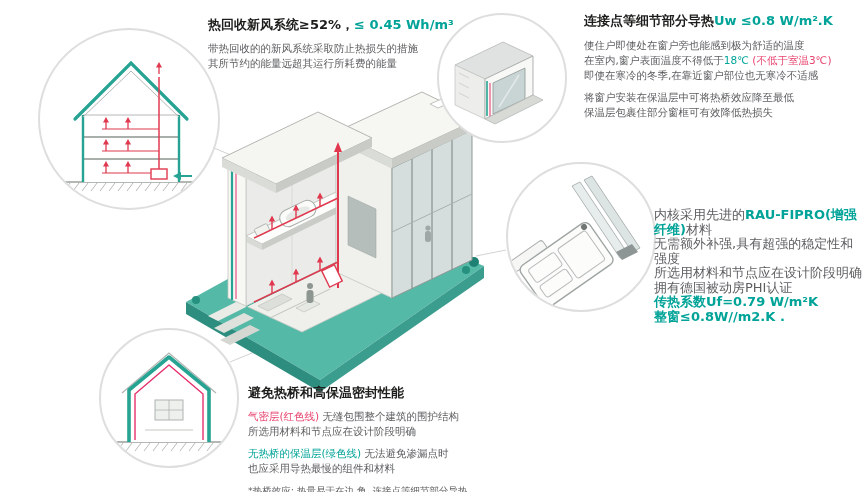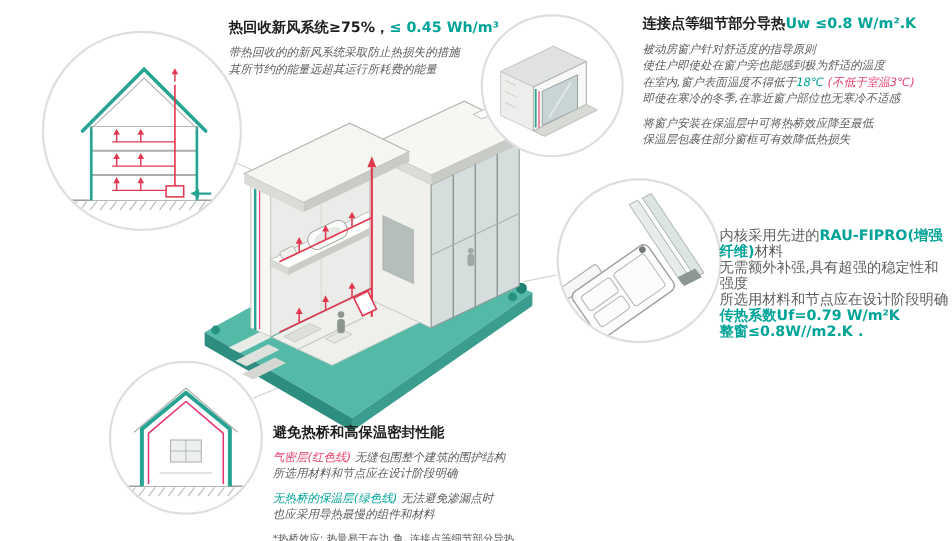--- a/index.html
+++ b/index.html
@@ -8,21 +8,21 @@
   .scene{position:absolute;left:0;top:0;z-index:1;}
   .callout{position:absolute;border:2px solid #dedede;border-radius:50%;background:#fff;
            box-sizing:border-box;z-index:2;overflow:hidden;}
   .c1{left:38px;top:28px;width:182px;height:182px;}
   .c2{left:437px;top:13px;width:130px;height:130px;}
   .c3{left:506px;top:162px;width:150px;height:150px;}
   .c4{left:99px;top:328px;width:140px;height:140px;}
   .tb{position:absolute;z-index:3;}
   .t-title{font-size:13px;font-weight:bold;color:var(--black,#1d1d1b);white-space:nowrap;}
   .t-body{font-size:10.5px;color:var(--gray,#5d5e60);line-height:15px;margin-top:7px;}
-  .t-body .ln{white-space:nowrap;font-style:italic;}
+  .t-body .ln{white-space:nowrap;}
   .gap{height:7px;}
   .green{color:var(--green,#00a398);}
   .red{color:var(--red,#e8426d);}
   .b{font-weight:bold;}
   .foot{font-size:9.5px;color:var(--gray,#5d5e60);margin-top:7px;white-space:nowrap;}
   .tb-vent{left:208px;top:16px;width:280px;}
   .tb-win{left:584px;top:12px;width:278px;}
   .tb-win .t-body{margin-top:8px;}
   .tb-profile{left:654px;top:208px;width:210px;font-size:13px;color:var(--gray,#5d5e60);line-height:14.5px;}
   .tb-thermal{left:248px;top:384px;width:320px;}
@@ -210,44 +210,44 @@
       <polyline points="28,112 28,60 68,27 108,60 108,112" fill="none" stroke="#27a393" stroke-width="3.6" stroke-linejoin="round"></polyline>
       <polyline points="34,110 34,64 68,35 102,64 102,110" fill="none" stroke="#e5326e" stroke-width="1.4" stroke-linejoin="round"></polyline>
       <rect x="54" y="70" width="28" height="20" fill="#eef0ee" stroke="#aeb3b0" stroke-width="1"></rect>
       <line x1="68" y1="70" x2="68" y2="90" stroke="#aeb3b0" stroke-width="0.8"></line>
       <line x1="54" y1="80" x2="82" y2="80" stroke="#aeb3b0" stroke-width="0.8"></line>
       <line x1="44" y1="100" x2="92" y2="100" stroke="#c5c8c4" stroke-width="1"></line>
     </svg>
   </div>
 
   <div class="tb tb-vent">
-    <div class="t-title"><span>热回收新风系统≥75%，</span><span class="green">≤ 0.45 Wh/m³</span></div>
+    <div class="t-title"><span>热回收新风系统≥52%，</span><span class="green">≤ 0.45 Wh/m³</span></div>
     <div class="t-body">
       <div class="ln">带热回收的的新风系统采取防止热损失的措施</div>
       <div class="ln">其所节约的能量远超其运行所耗费的能量</div>
     </div>
   </div>
 
   <div class="tb tb-win">
     <div class="t-title"><span>连接点等细节部分导热</span><span class="green">Uw ≤0.8 W/m².K</span></div>
     <div class="t-body">
-      <div class="ln">被动房窗户针对舒适度的指导原则</div>
       <div class="ln">使住户即使处在窗户旁也能感到极为舒适的温度</div>
       <div class="ln"><span>在室内,窗户表面温度不得低于</span><span class="green">18℃</span><span class="red"> (不低于室温3℃)</span></div>
       <div class="ln">即使在寒冷的冬季,在靠近窗户部位也无寒冷不适感</div>
       <div class="gap"></div>
       <div class="ln">将窗户安装在保温层中可将热桥效应降至最低</div>
       <div class="ln">保温层包裹住部分窗框可有效降低热损失</div>
     </div>
   </div>
 
   <div class="tb tb-profile">
     <div class="ln"><span>内核采用先进的</span><span class="green b">RAU-FIPRO(增强纤维)</span><span>材料</span></div>
     <div class="ln">无需额外补强,具有超强的稳定性和强度</div>
     <div class="ln">所选用材料和节点应在设计阶段明确</div>
+    <div class="ln">拥有德国被动房PHI认证</div>
     <div class="ln green b">传热系数Uf=0.79 W/m²K</div>
     <div class="ln green b">整窗≤0.8W//m2.K .</div>
   </div>
 
   <div class="tb tb-thermal">
     <div class="t-title">避免热桥和高保温密封性能</div>
     <div class="t-body">
       <div class="ln"><span class="red">气密层(红色线)</span><span> 无缝包围整个建筑的围护结构</span></div>
       <div class="ln">所选用材料和节点应在设计阶段明确</div>
       <div class="gap"></div>

